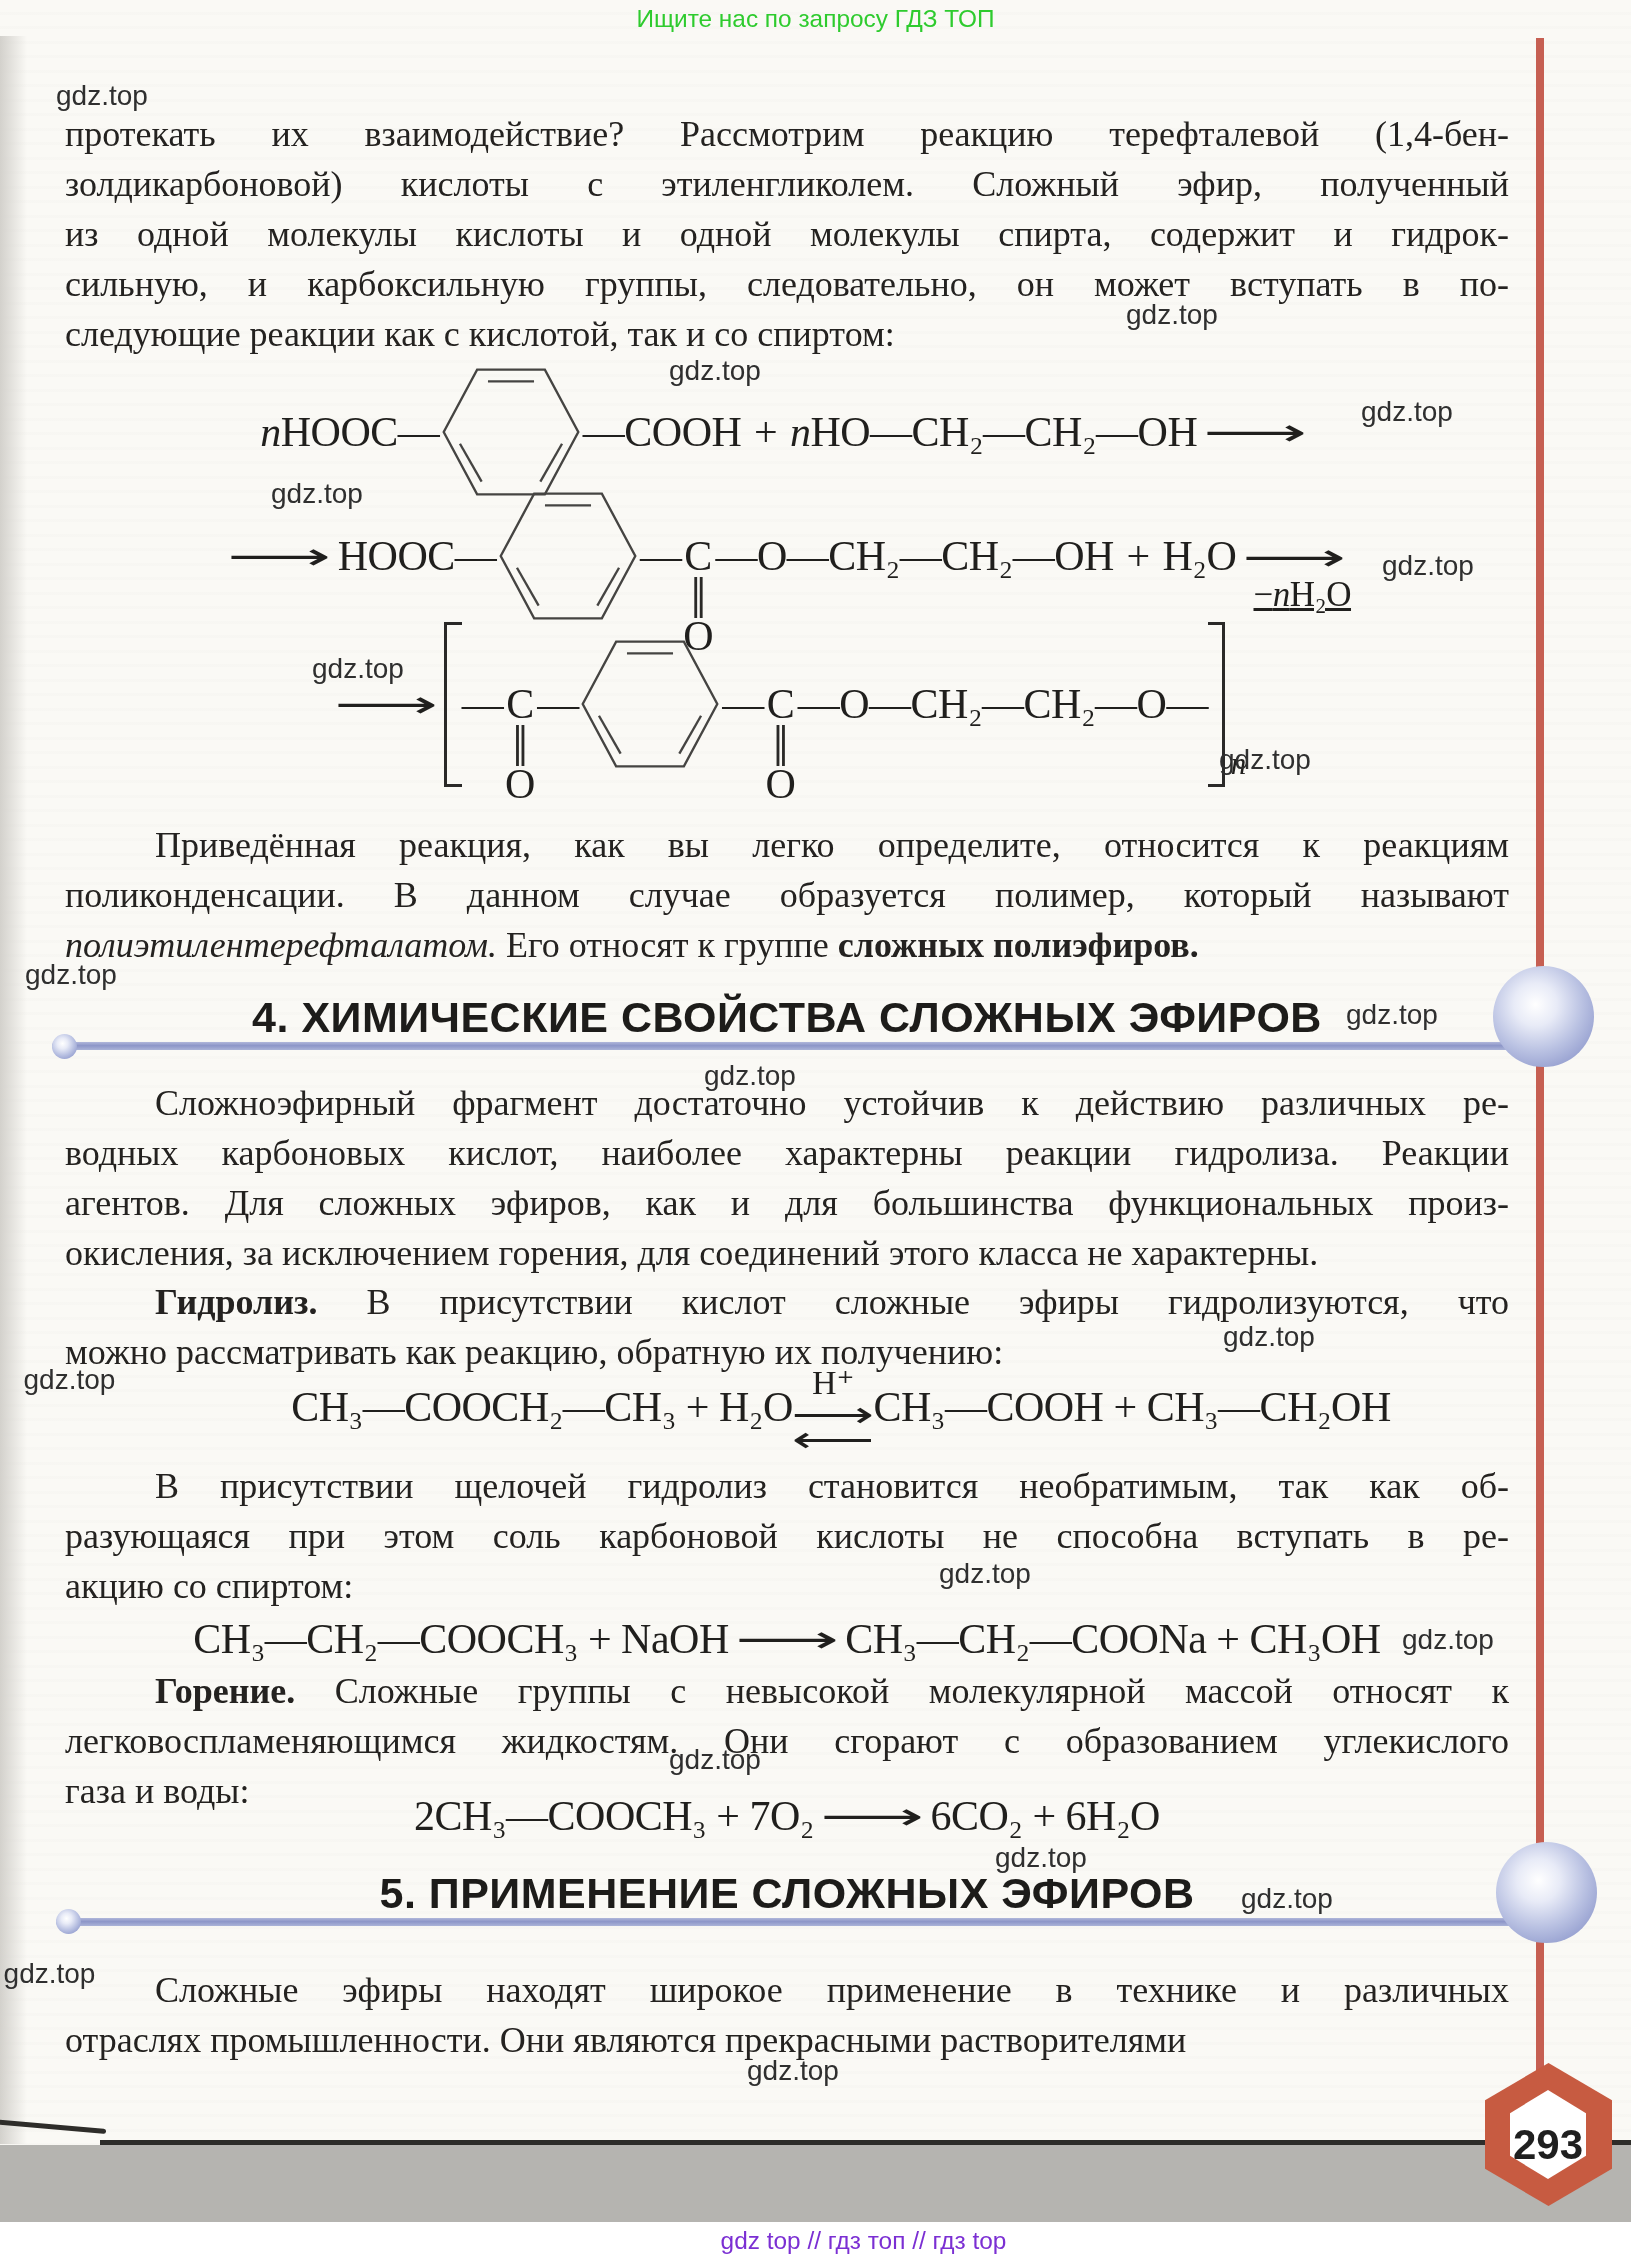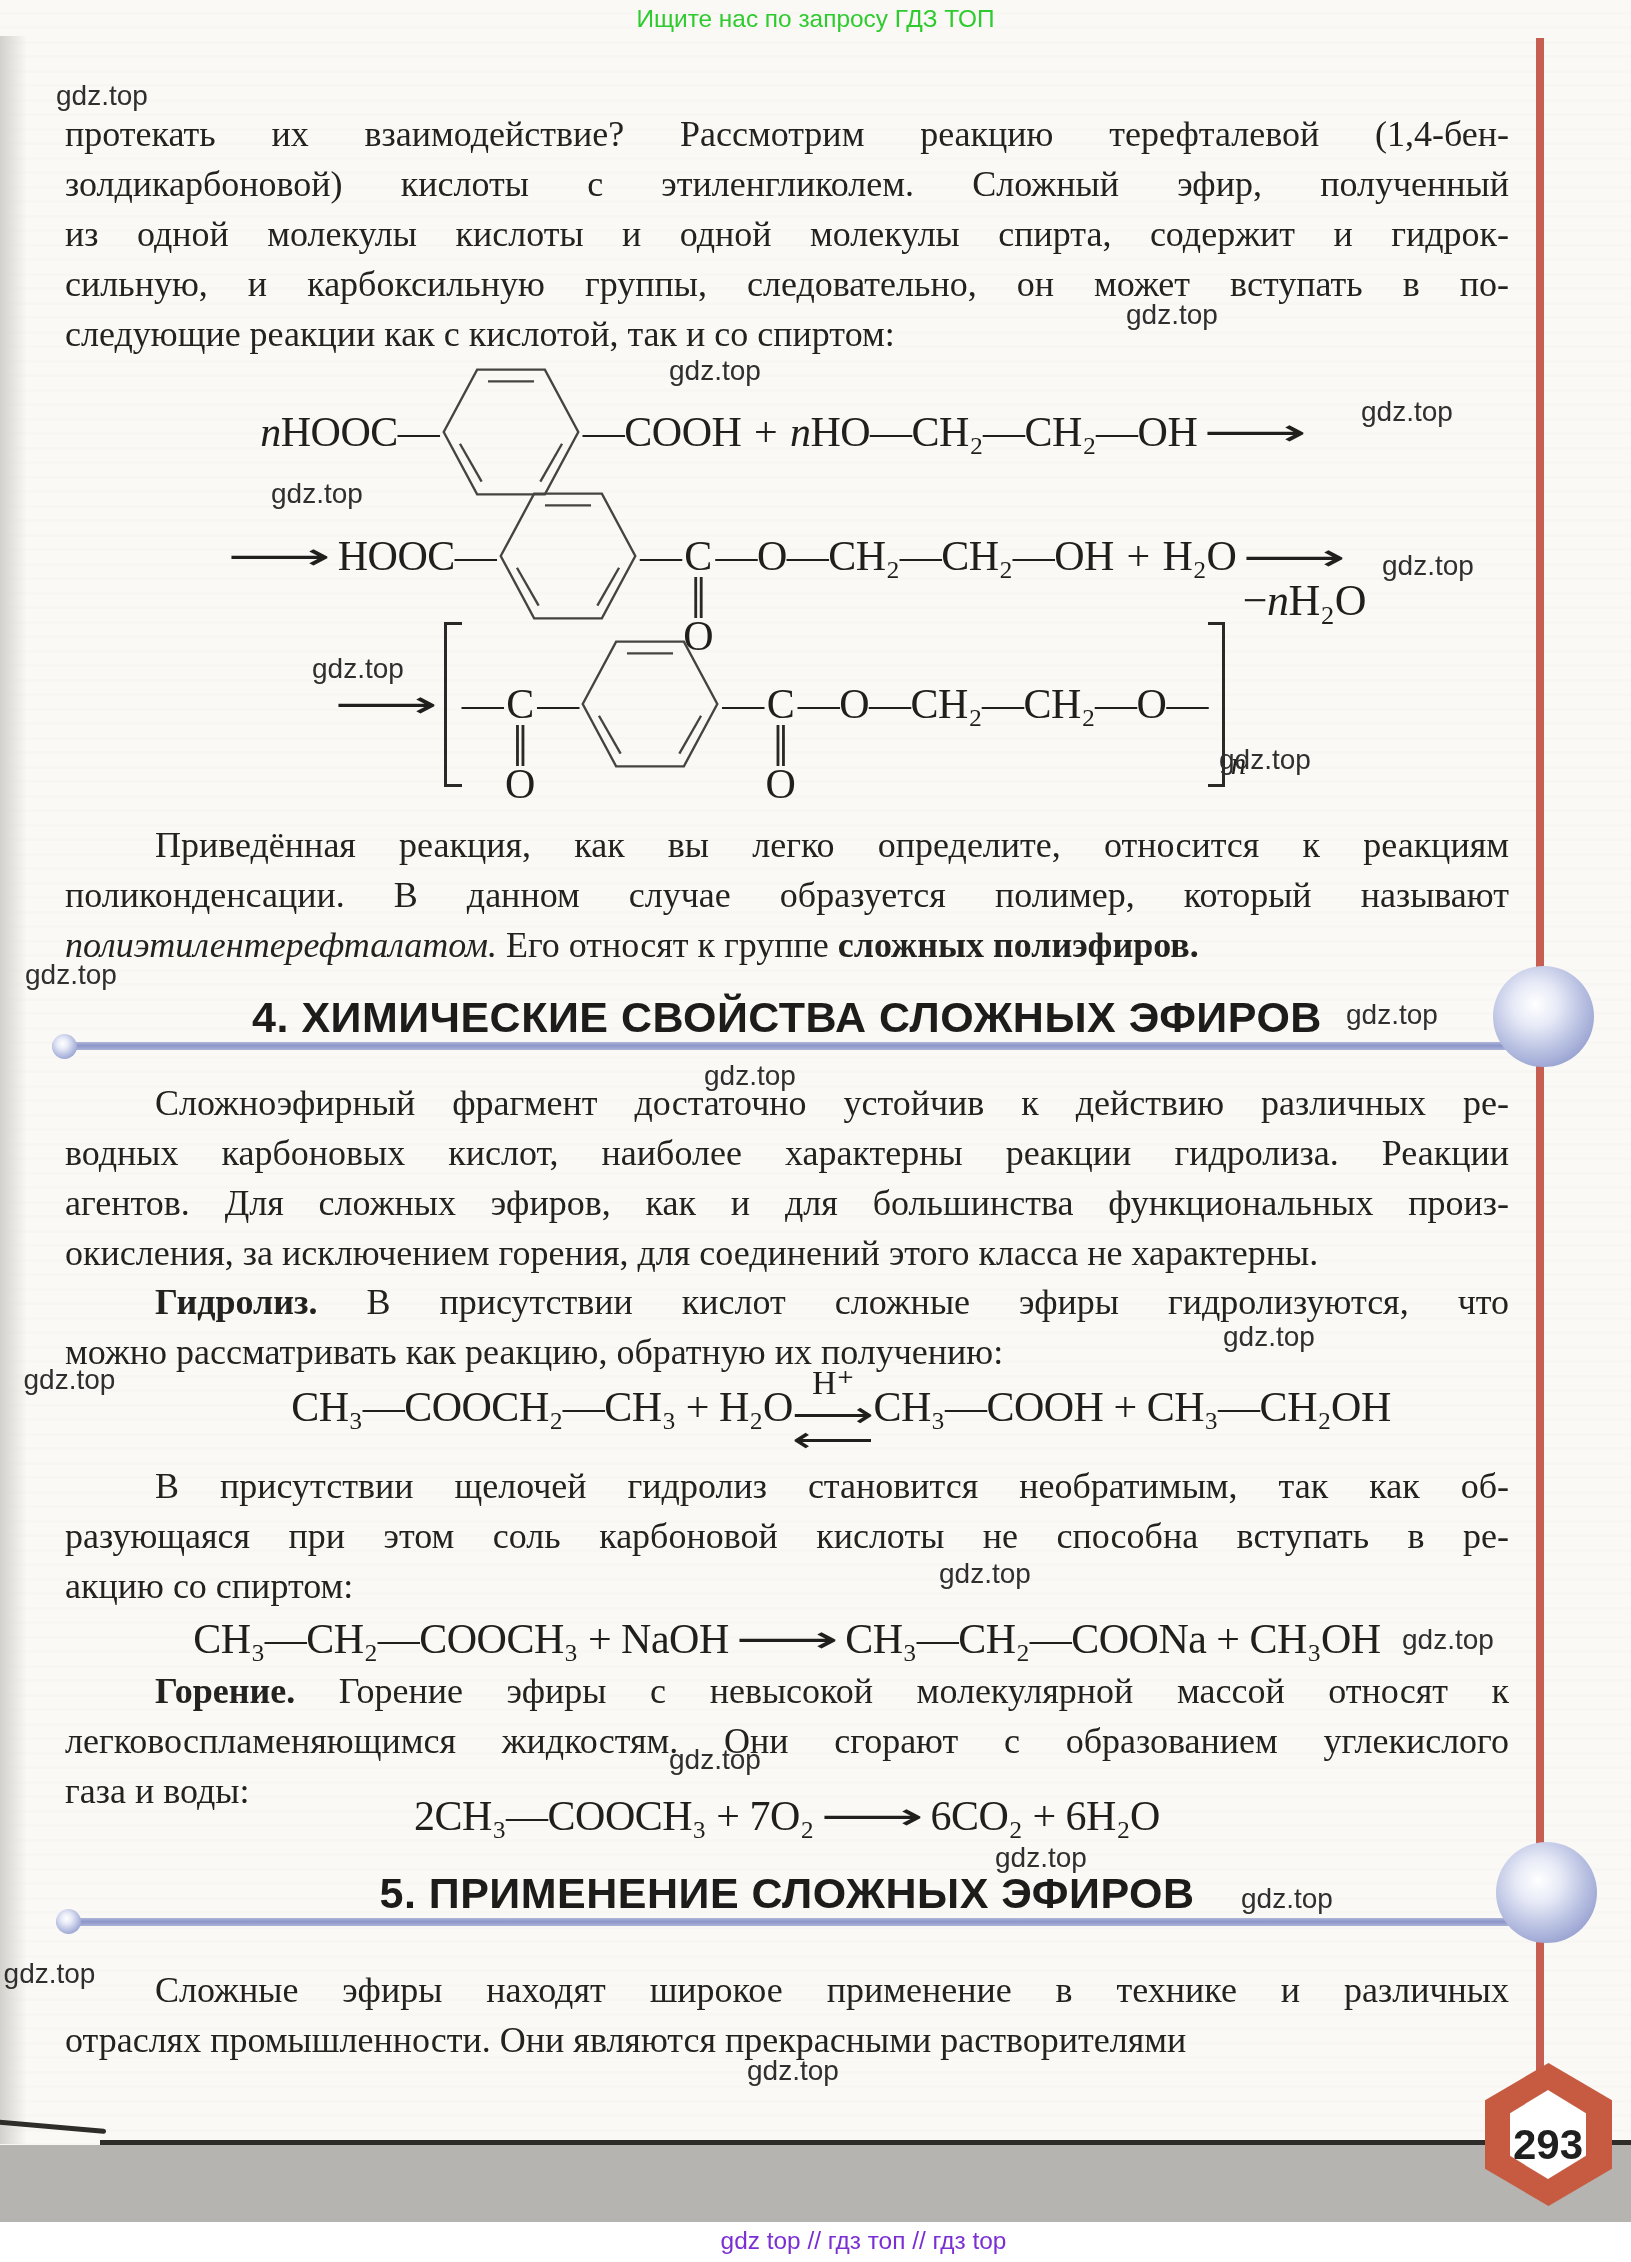--- a/index.html
+++ b/index.html
@@ -46,21 +46,21 @@
   .eq .tok{letter-spacing:-0.5px;}
   .long-arrow{display:inline-block;transform:scaleX(1.9);margin:0 31px;
     font-family:"DejaVu Sans",sans-serif;font-size:38px;}
   .ring{flex:0 0 auto;margin:0 1.8px;}
   .co{position:relative;display:inline-block;width:34px;text-align:center;overflow:visible;}
   .co .db{position:absolute;left:50%;transform:translateX(-50%) scaleY(1.2);top:42px;
     font-size:34px;font-family:"DejaVu Sans",sans-serif;color:#2a2927;}
   .co .ox{position:absolute;left:50%;transform:translateX(-50%);top:80px;}
   .arrow-wrap{position:relative;display:inline-block;}
   .arrow-wrap .under{position:absolute;left:50%;transform:translateX(-42%);top:43px;
-    font-size:44px;white-space:nowrap;letter-spacing:-0.5px;}
+    font-size:35px;white-space:nowrap;letter-spacing:-0.5px;text-decoration:underline;}
   .brk{width:14.5px;height:159px;flex:0 0 auto;}
   .brk.l{border-left:3.6px solid #2a2928;border-top:3.6px solid #2a2928;border-bottom:3.6px solid #2a2928;}
   .brk.r{border-right:3.6px solid #2a2928;border-top:3.6px solid #2a2928;border-bottom:3.6px solid #2a2928;}
   .sub-n{font-style:italic;font-size:31px;position:relative;top:60px;margin-left:5.4px;}
   .equil{display:inline-flex;flex-direction:column;align-items:center;margin:0 14.5px;}
   .equil .hplus{font-size:34px;margin-bottom:1.8px;}
   .equil .arr{font-family:"DejaVu Sans",sans-serif;font-size:36px;line-height:24.4px;
     display:inline-block;transform:scaleX(1.6);}
   
   .page-edge{position:absolute;left:100px;top:2140px;width:1532px;height:5.4px;
@@ -219,21 +219,21 @@
   <div class="pline short">акцию со спиртом:</div>
 </div>
 
 <div class="eq" style="top:1603px;height:72px">
   <span class="tok">CH₃—CH₂—COOCH₃ + NaOH</span>
   <span class="long-arrow">⟶</span>
   <span class="tok">CH₃—CH₂—COONa + CH₃OH</span>
 </div>
 
 <div class="para" style="top:1666px">
-  <div class="pline ind"><b>Горение.</b><span> Горение эфиры с невысокой молекулярной массой относят к</span></div>
+  <div class="pline ind"><b>Горение.</b><span> Сложные группы с невысокой молекулярной массой относят к</span></div>
   <div class="pline">легковоспламеняющимся жидкостям. Они сгорают с образованием углекислого</div>
   <div class="pline short">газа и воды:</div>
 </div>
 
 <div class="eq" style="top:1784px;height:63px">
   <span class="tok">2CH₃—COOCH₃ + 7O₂</span>
   <span class="long-arrow">⟶</span>
   <span class="tok">6CO₂ + 6H₂O</span>
 </div>
 

